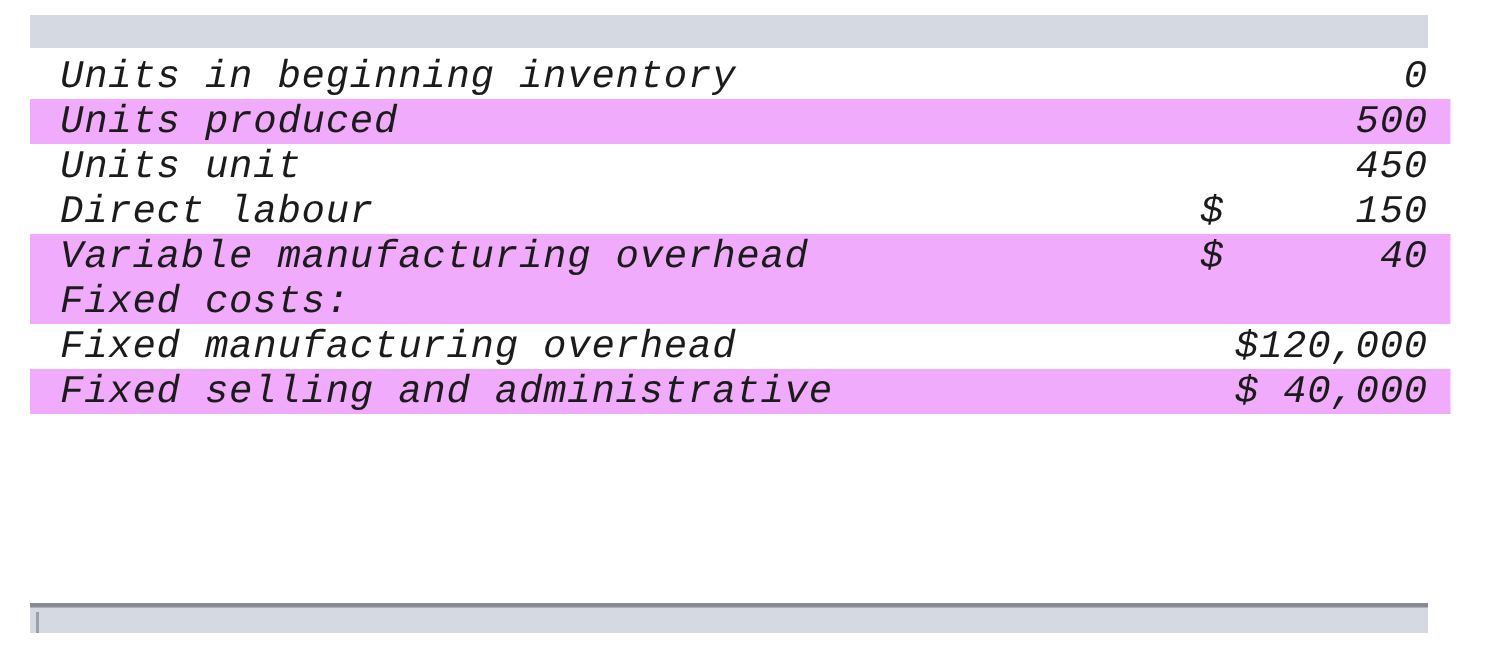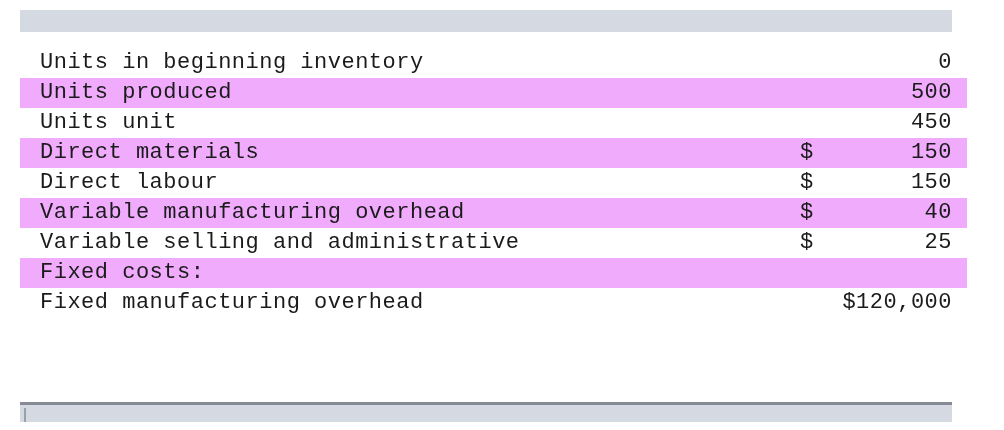--- a/index.html
+++ b/index.html
@@ -26,27 +26,28 @@
     top: 10px;
     width: 932px;
     height: 22px;
     background: #d4d9e2;
   }
 
   
   .cost-table {
     position: absolute;
     left: 20px;
-    top: 48px;
+    top: 36px;
     width: 932px;
     border-collapse: collapse;
     table-layout: fixed;
-    font-size: 22px;
+    font-size: 26px;
     line-height: 30px;
     color: #1b1b1b;
+    font-style: italic;
   }
   .cost-table tr { height: 30px; }
   .cost-table td {
     padding: 0;
     height: 30px;
     white-space: pre;
     vertical-align: middle;
     font-family: "Liberation Mono", "DejaVu Sans Mono", monospace;
   }
   .cost-table tr.row-even { background: #ffffff; }
@@ -98,48 +99,42 @@
         <tr class="row-odd">
           <td class="c-label indent-1">Units produced</td>
           <td class="c-sym"></td>
           <td class="c-value">500</td>
         </tr>
         <tr class="row-even">
           <td class="c-label indent-1">Units unit</td>
           <td class="c-sym"></td>
           <td class="c-value">450</td>
         </tr>
-        <tr class="row-odd">
-          <td class="c-label indent-2">Direct materials</td>
-          <td class="c-sym">$</td>
-          <td class="c-value">150</td>
-        </tr>
         <tr class="row-even">
           <td class="c-label indent-2">Direct labour</td>
           <td class="c-sym">$</td>
           <td class="c-value">150</td>
         </tr>
         <tr class="row-odd">
           <td class="c-label indent-2">Variable manufacturing overhead</td>
           <td class="c-sym">$</td>
           <td class="c-value">40</td>
         </tr>
-        <tr class="row-even">
-          <td class="c-label indent-2">Variable selling and administrative</td>
-          <td class="c-sym">$</td>
-          <td class="c-value">25</td>
-        </tr>
         <tr class="row-odd">
           <td class="c-label indent-1">Fixed costs:</td>
           <td class="c-sym"></td>
           <td class="c-value"></td>
         </tr>
         <tr class="row-even">
           <td class="c-label indent-2">Fixed manufacturing overhead</td>
           <td class="c-value-wide" colspan="2">$120,000</td>
+        </tr>
+        <tr class="row-odd">
+          <td class="c-label indent-2">Fixed selling and administrative</td>
+          <td class="c-value-wide" colspan="2">$ 40,000</td>
         </tr>
       </tbody>
   </table>
 
   <div class="footer-band">
     <div class="footer-divider"></div>
     <span></span>
   </div>
 
 </div>

